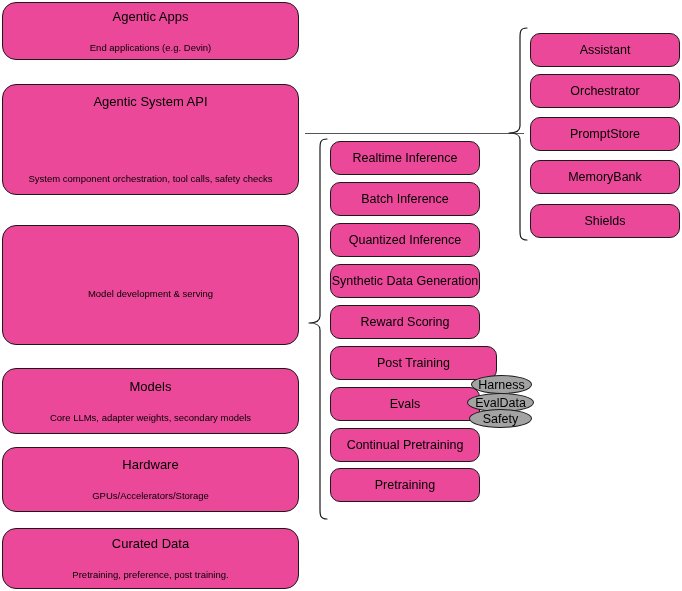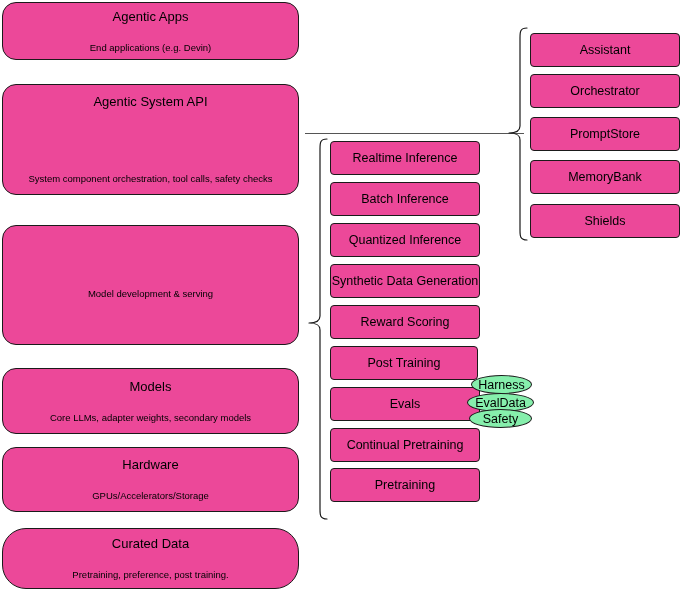--- a/index.html
+++ b/index.html
@@ -45,32 +45,32 @@
     color: #000;
     margin-top: 16px;
     white-space: nowrap;
   }
 
   
   .layer-box { border-radius: 14px; }
 
   
   .item-box {
-    border-radius: 4px;
+    border-radius: 10px;
     height: 34px;
     justify-content: center;
   }
   .item-box .title { font-size: 12.5px; }
 
   
   .pill {
     position: absolute;
     box-sizing: border-box;
     border: 1px solid #1a1a1a;
-    background: #86efac;
+    background: #a3a3a3;
     border-radius: 50% / 50%;
     display: flex;
     align-items: center;
     justify-content: center;
     font-size: 12.5px;
     color: #000;
     white-space: nowrap;
     z-index: 5;
   }
 
@@ -110,21 +110,21 @@
   <div class="box layer-box" style="left:2px; top:368px; width:297px; height:66px;">
     <div class="title">Models</div>
     <div class="subtitle">Core LLMs, adapter weights, secondary models</div>
   </div>
 
   <div class="box layer-box" style="left:2px; top:447px; width:297px; height:65px;">
     <div class="title">Hardware</div>
     <div class="subtitle">GPUs/Accelerators/Storage</div>
   </div>
 
-  <div class="box layer-box" style="left:2px; top:528px; width:297px; height:61px;border-radius:24px;">
+  <div class="box layer-box" style="left:2px; top:528px; width:297px; height:61px;">
     <div class="title">Curated Data</div>
     <div class="subtitle">Pretraining, preference, post training.</div>
   </div>
 
   <div class="connector" style="left:305px; top:133px; width:219px;"></div>
 
   <div class="brace" style="left:306px; top:138px; width:22px; height:382px;">
     <svg width="22" height="382" viewBox="0 0 22 382" fill="none" xmlns="http://www.w3.org/2000/svg">
       <path d="M21 1 C 14 1, 14 5, 14 11 L 14 178 C 14 184, 9 185, 3 185
                C 9 185, 14 186, 14 192 L 14 371 C 14 377, 14 381, 21 381" stroke="#1a1a1a" stroke-width="1.2" fill="none" stroke-linecap="round" stroke-linejoin="round"></path>
@@ -151,21 +151,21 @@
   </div>
 
   <div class="box item-box" style="left:330px; top:264px; width:150px;">
     <div class="title">Synthetic Data Generation</div>
   </div>
 
   <div class="box item-box" style="left:330px; top:305px; width:150px;">
     <div class="title">Reward Scoring</div>
   </div>
 
-  <div class="box item-box" style="left:330px; top:346px; width:148px;">
+  <div class="box item-box" style="left:330px; top:346px; width:167px;">
     <div class="title">Post Training</div>
   </div>
 
   <div class="box item-box" style="left:330px; top:387px; width:150px;">
     <div class="title">Evals</div>
   </div>
 
   <div class="box item-box" style="left:330px; top:428px; width:150px;">
     <div class="title">Continual Pretraining</div>
   </div>

